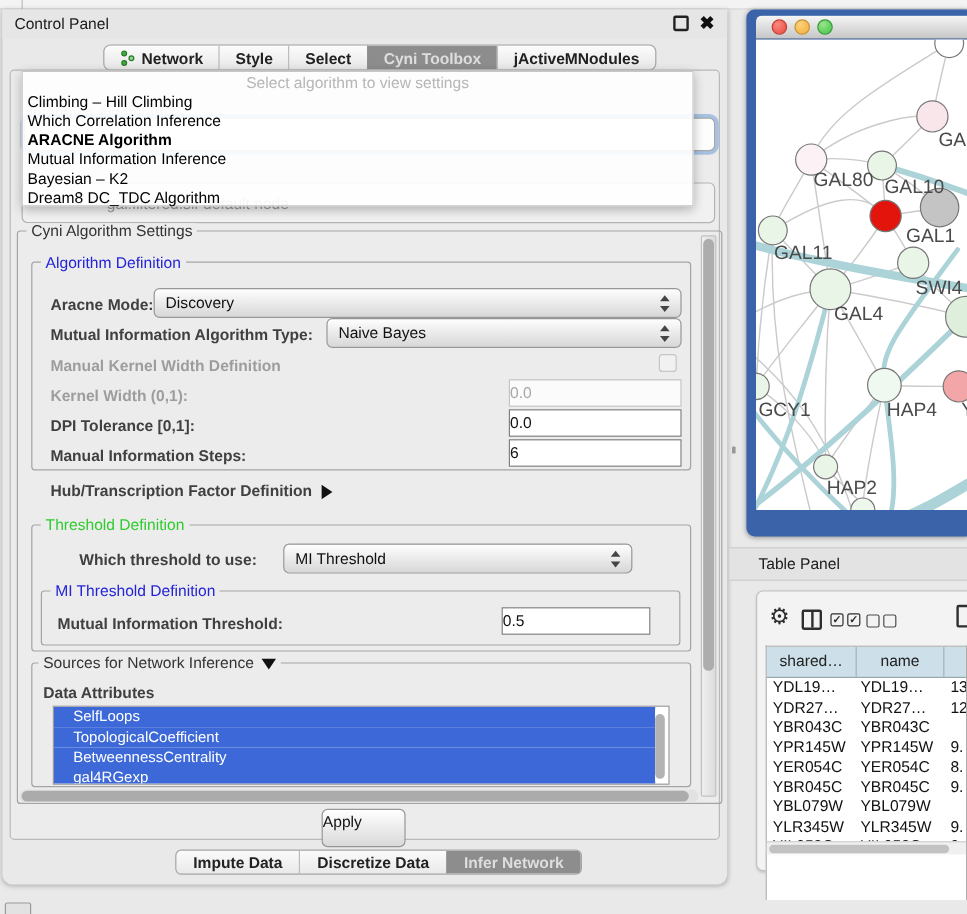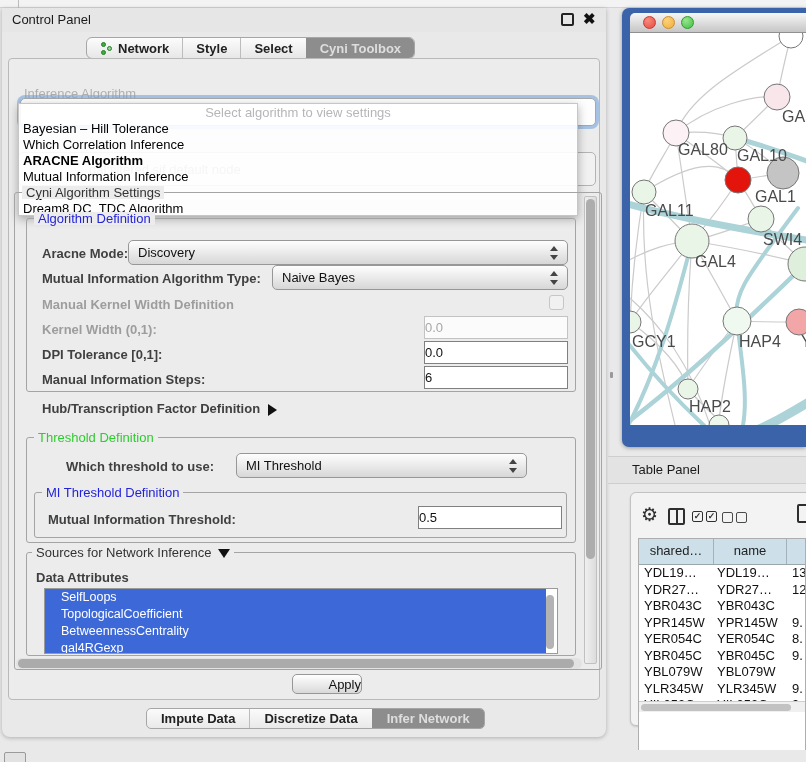--- a/index.html
+++ b/index.html
@@ -32,21 +32,21 @@
   
   .main-box { left:8px; top:58px; width:592px; height:642px; background:#ececec; border:1px solid #b9b9b9; border-radius:4px; }
 
   
   .ghost-label { left:24px; top:86px; color:rgba(60,60,60,0.35); font-size:13px; }
   .ghost-combo { left:20px; top:98px; width:576px; height:28px; background:#fdfdfd; border:1px solid #a8a8a8; border-radius:5px; box-shadow:0 0 0 3px rgba(110,160,220,0.55); }
   .ghost-box { left:18px; top:152px; width:578px; height:34px; background:#f1f1f1; border:1px solid #b3b3b3; border-radius:5px; }
   .ghost-box span { position:absolute; left:70px; top:9px; color:rgba(70,70,70,0.5); }
 
   
-  .dropdown { left:18px; top:59px; width:560px; height:113px; background:rgba(255,255,255,0.90); border:1px solid #c6c6c6; box-shadow:0 3px 9px rgba(0,0,0,0.30);margin-top:44px; }
+  .dropdown { left:18px; top:59px; width:560px; height:113px; background:rgba(255,255,255,0.90); border:1px solid #c6c6c6; box-shadow:0 3px 9px rgba(0,0,0,0.30); }
   .dd-ph { height:17px; text-align:center; color:#b6b6b6; font-size:13px; line-height:17px; }
   .dd-item { height:16px; line-height:16px; padding-left:4px; font-size:13px; color:#000; white-space:nowrap; }
   .dd-item.bold { font-weight:bold; }
 
   
   .grp { position:absolute; border:1px solid #a4a4a4; border-radius:3px; }
   .grp-legend { position:absolute; background:#ececec; padding:0 4px; font-size:13px; line-height:13px; }
   .lg-dark { color:#333; } .lg-blue { color:#2323d7; } .lg-green { color:#2fcc2f; }
 
   .flabel { position:absolute; font-weight:bold; font-size:13px; color:#404040; white-space:nowrap; }
@@ -68,21 +68,21 @@
   .attr-item { height:17px; line-height:17px; padding-left:16px; background:#3d68d8; color:#fff; font-size:12.5px; width:501px; }
   .attr-vsb { position:absolute; right:1px; top:2px; width:10px; height:60px; background:#fff; }
   .attr-thumb { position:absolute; right:2px; top:4px; width:8px; height:54px; background:#b3b3b3; border-radius:4px; }
 
   
   .vsb-track { left:584px; top:196px; width:13px; height:468px; background:linear-gradient(90deg,#efefef,#dcdcdc); border:1px solid #c0c0c0; border-radius:2px; }
   .vsb-thumb { left:586px; top:199px; width:9px; height:360px; background:#adadad; border-radius:5px; }
   .hsb-track { left:16px; top:658px; width:566px; height:11px; background:#e2e2e2; border-radius:6px; }
   .hsb-thumb { left:18px; top:659px; width:556px; height:9px; background:#ababab; border-radius:5px; }
 
-  .apply-btn { left:268px; top:674px; width:70px; height:20px; background:linear-gradient(#ffffff,#d9d9d9); border:1px solid #979797; border-radius:5px; text-align:right; line-height:20px; font-size:13px; color:#111;margin-left:24px; }
+  .apply-btn { left:268px; top:674px; width:70px; height:32px; background:linear-gradient(#ffffff,#d9d9d9); border:1px solid #979797; border-radius:5px; text-align:left; line-height:20px; font-size:13px; color:#111; }
 
   .bottom-tabs { left:146px; top:708px; height:21px; display:flex; border:1px solid #a6a6a6; border-radius:5px; background:linear-gradient(#fbfbfb,#e9e9e9); overflow:hidden; }
   .btab { padding:0 14px; line-height:19px; font-size:13px; font-weight:600; color:#222; border-left:1px solid #bcbcbc; white-space:nowrap; }
   .btab:first-child { border-left:none; }
   .btab.sel { background:#8d8d8d; color:#dedede; border-left-color:#8d8d8d; }
 
   .mini-btn { left:4px; top:752px; width:22px; height:14px; border:1px solid #9a9a9a; border-radius:2px; background:#e2e2e2; }
   .grip-dot { left:610px; top:372px; width:3px; height:6px; background:#999; border-radius:1px; }
 
   
@@ -138,34 +138,37 @@
     </div>
     <div class="tab">
       <span>Style</span>
     </div>
     <div class="tab">
       <span>Select</span>
     </div>
     <div class="tab sel">
       <span>Cyni Toolbox</span>
     </div>
+    <div class="tab">
+      <span>jActiveMNodules</span>
+    </div>
   </div>
 
 <div class="abs main-box"></div>
 
 <div class="abs ghost-label">Inference Algorithm</div>
 <div class="abs ghost-combo"></div>
 <div class="abs ghost-box">
     <span>gal:filtered.sif default node</span>
   </div>
 
 <div class="abs dropdown">
   <div class="dd-ph">Select algorithm to view settings</div>
   <div>
-      <div class="dd-item">Bayesian – Hill Tolerance</div>
+      <div class="dd-item">Climbing – Hill Climbing</div>
       <div class="dd-item">Which Correlation Inference</div>
       <div class="dd-item bold">ARACNE Algorithm</div>
       <div class="dd-item">Mutual Information Inference</div>
       <div class="dd-item">Bayesian – K2</div>
       <div class="dd-item">Dream8 DC_TDC Algorithm</div>
     </div>
 </div>
 
 <div class="grp" style="left:14px; top:192px; width:588px; height:478px;"></div>
 <div class="grp-legend lg-dark" style="left:22px; top:186px;">Cyni Algorithm Settings</div>
@@ -213,21 +216,21 @@
   <span>MI Threshold</span>
   <span class="spinner">
       <b class="up"></b>
       <b class="dn"></b>
     </span>
 </div>
 
 <div class="grp" style="left:34px; top:492px; width:533px; height:46px;"></div>
 <div class="grp-legend lg-blue" style="left:42px; top:486px; background:#ececec;">MI Threshold Definition</div>
 <div class="flabel" style="left:48px; top:512px;">Mutual Information Threshold:</div>
-<div class="tinput" style="left:418px; top:506px; width:144px;">0.5</div>
+<div class="tinput" style="left:418px; top:506px; width:124px;">0.5</div>
 
 <div class="grp" style="left:26px; top:552px; width:550px; height:104px;"></div>
 <div class="grp-legend lg-dark" style="left:32px; top:546px;"><span>Sources for Network Inference</span><span class="tri-down"></span></div>
 <div class="flabel" style="left:36px; top:570px;">Data Attributes</div>
 
 <div class="abs attr-list">
   <div>
       <div class="attr-item">SelfLoops</div>
       <div class="attr-item">TopologicalCoefficient</div>
       <div class="attr-item">BetweennessCentrality</div>

